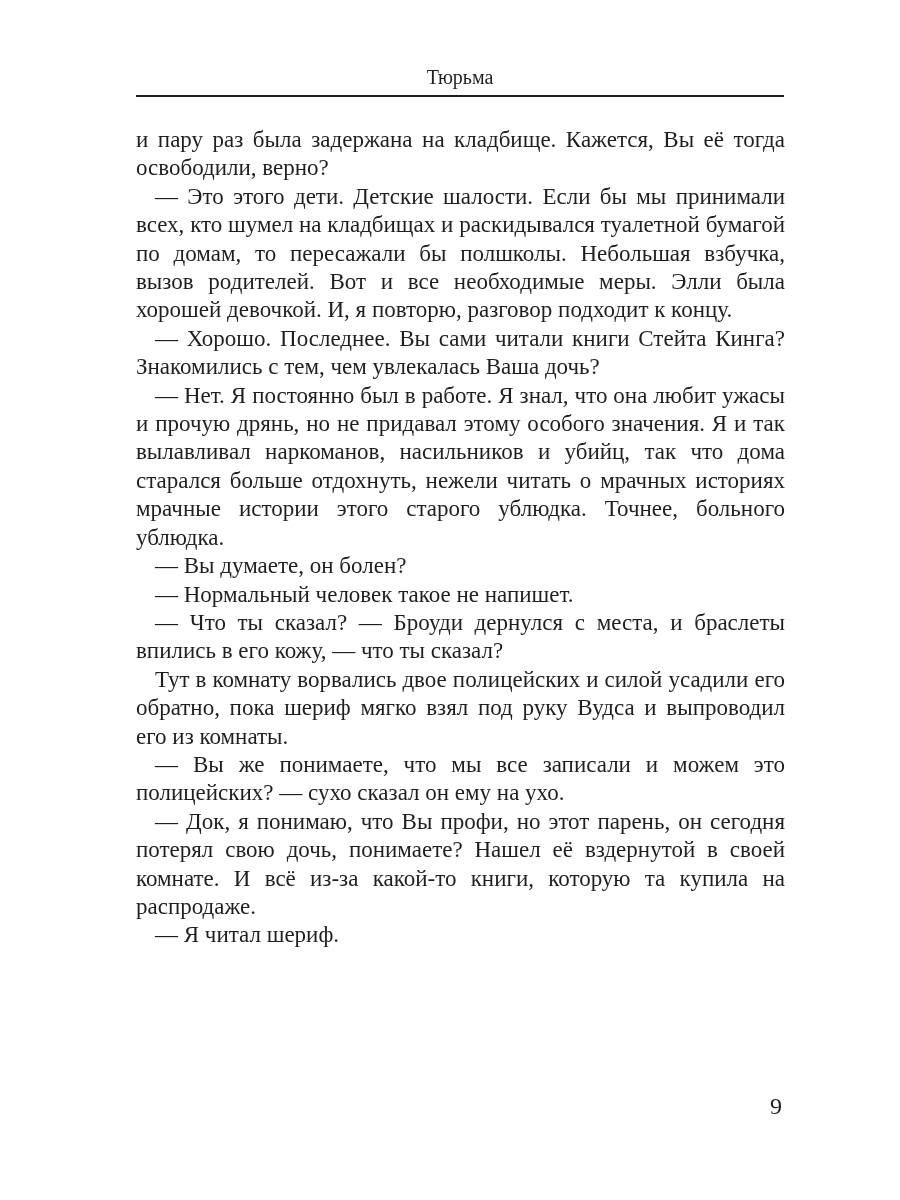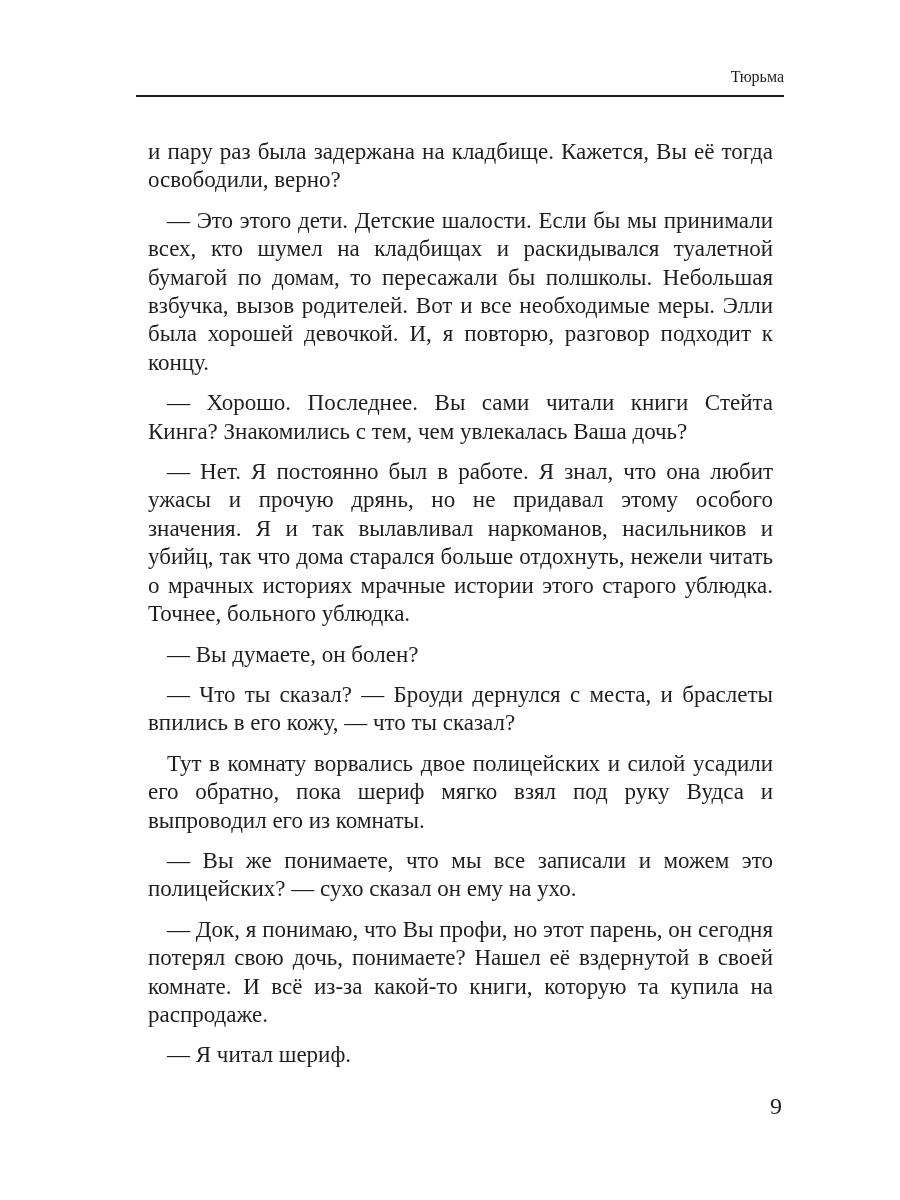--- a/index.html
+++ b/index.html
@@ -14,39 +14,39 @@
     background: #ffffff;
     color: #1f1f1f;
     font-family: "Liberation Serif", "DejaVu Serif", serif;
     overflow: hidden;
   }
   .running-header {
     position: absolute;
     left: 136px;
     top: 64px;
     width: 648px;
-    text-align: right;
-    font-size: 16px;
+    text-align: center;
+    font-size: 20px;
     line-height: 26px;
     padding-bottom: 5px;
     border-bottom: 2px solid #1f1f1f;
   }
   .body-text {
     position: absolute;
     left: 136px;
     top: 126px;
     width: 649px;
     font-size: 23px;
     line-height: 28.4px;
     text-align: justify;
     hyphens: auto;
     -webkit-hyphens: auto;
   }
   .para {
-    margin: 12px;
+    margin: 0;
     padding: 0;
     text-indent: 19px;
   }
   .para.continued {
     text-indent: 0;
   }
   .page-number {
     position: absolute;
     top: 1092px;
     right: 118px;
@@ -62,20 +62,21 @@
   <div class="running-header">
     <span>Тюрьма</span>
   </div>
 
   <div class="body-text">
     <p class="para continued">и пару раз была задержана на кладбище. Кажется, Вы её тогда освободили, верно?</p>
     <p class="para">— Это этого дети. Детские шалости. Если бы мы принимали всех, кто шумел на кладбищах и раскидывался туалетной бумагой по домам, то пересажали бы полшколы. Небольшая взбучка, вызов родителей. Вот и все необходимые меры. Элли была хорошей девочкой. И, я повторю, разговор подходит к концу.</p>
     <p class="para">— Хорошо. Последнее. Вы сами читали книги Стейта Кинга? Знакомились с тем, чем увлекалась Ваша дочь?</p>
     <p class="para">— Нет. Я постоянно был в работе. Я знал, что она любит ужасы и прочую дрянь, но не придавал этому особого значения. Я и так вылавливал наркоманов, насильников и убийц, так что дома старался больше отдохнуть, нежели читать о мрачных историях мрачные истории этого старого ублюдка. Точнее, больного ублюдка.</p>
     <p class="para">— Вы думаете, он болен?</p>
+    <p class="para">— Нормальный человек такое не напишет.</p>
     <p class="para">— Что ты сказал? — Броуди дернулся с места, и браслеты впились в его кожу, — что ты сказал?</p>
     <p class="para">Тут в комнату ворвались двое полицейских и силой усадили его обратно, пока шериф мягко взял под руку Вудса и выпроводил его из комнаты.</p>
     <p class="para">— Вы же понимаете, что мы все записали и можем это полицейских? — сухо сказал он ему на ухо.</p>
     <p class="para">— Док, я понимаю, что Вы профи, но этот парень, он сегодня потерял свою дочь, понимаете? Нашел её вздернутой в своей комнате. И всё из-за какой-то книги, которую та купила на распродаже.</p>
     <p class="para">— Я читал шериф.</p>
   </div>
 
   <div class="page-number">9</div>
 
 </div>

